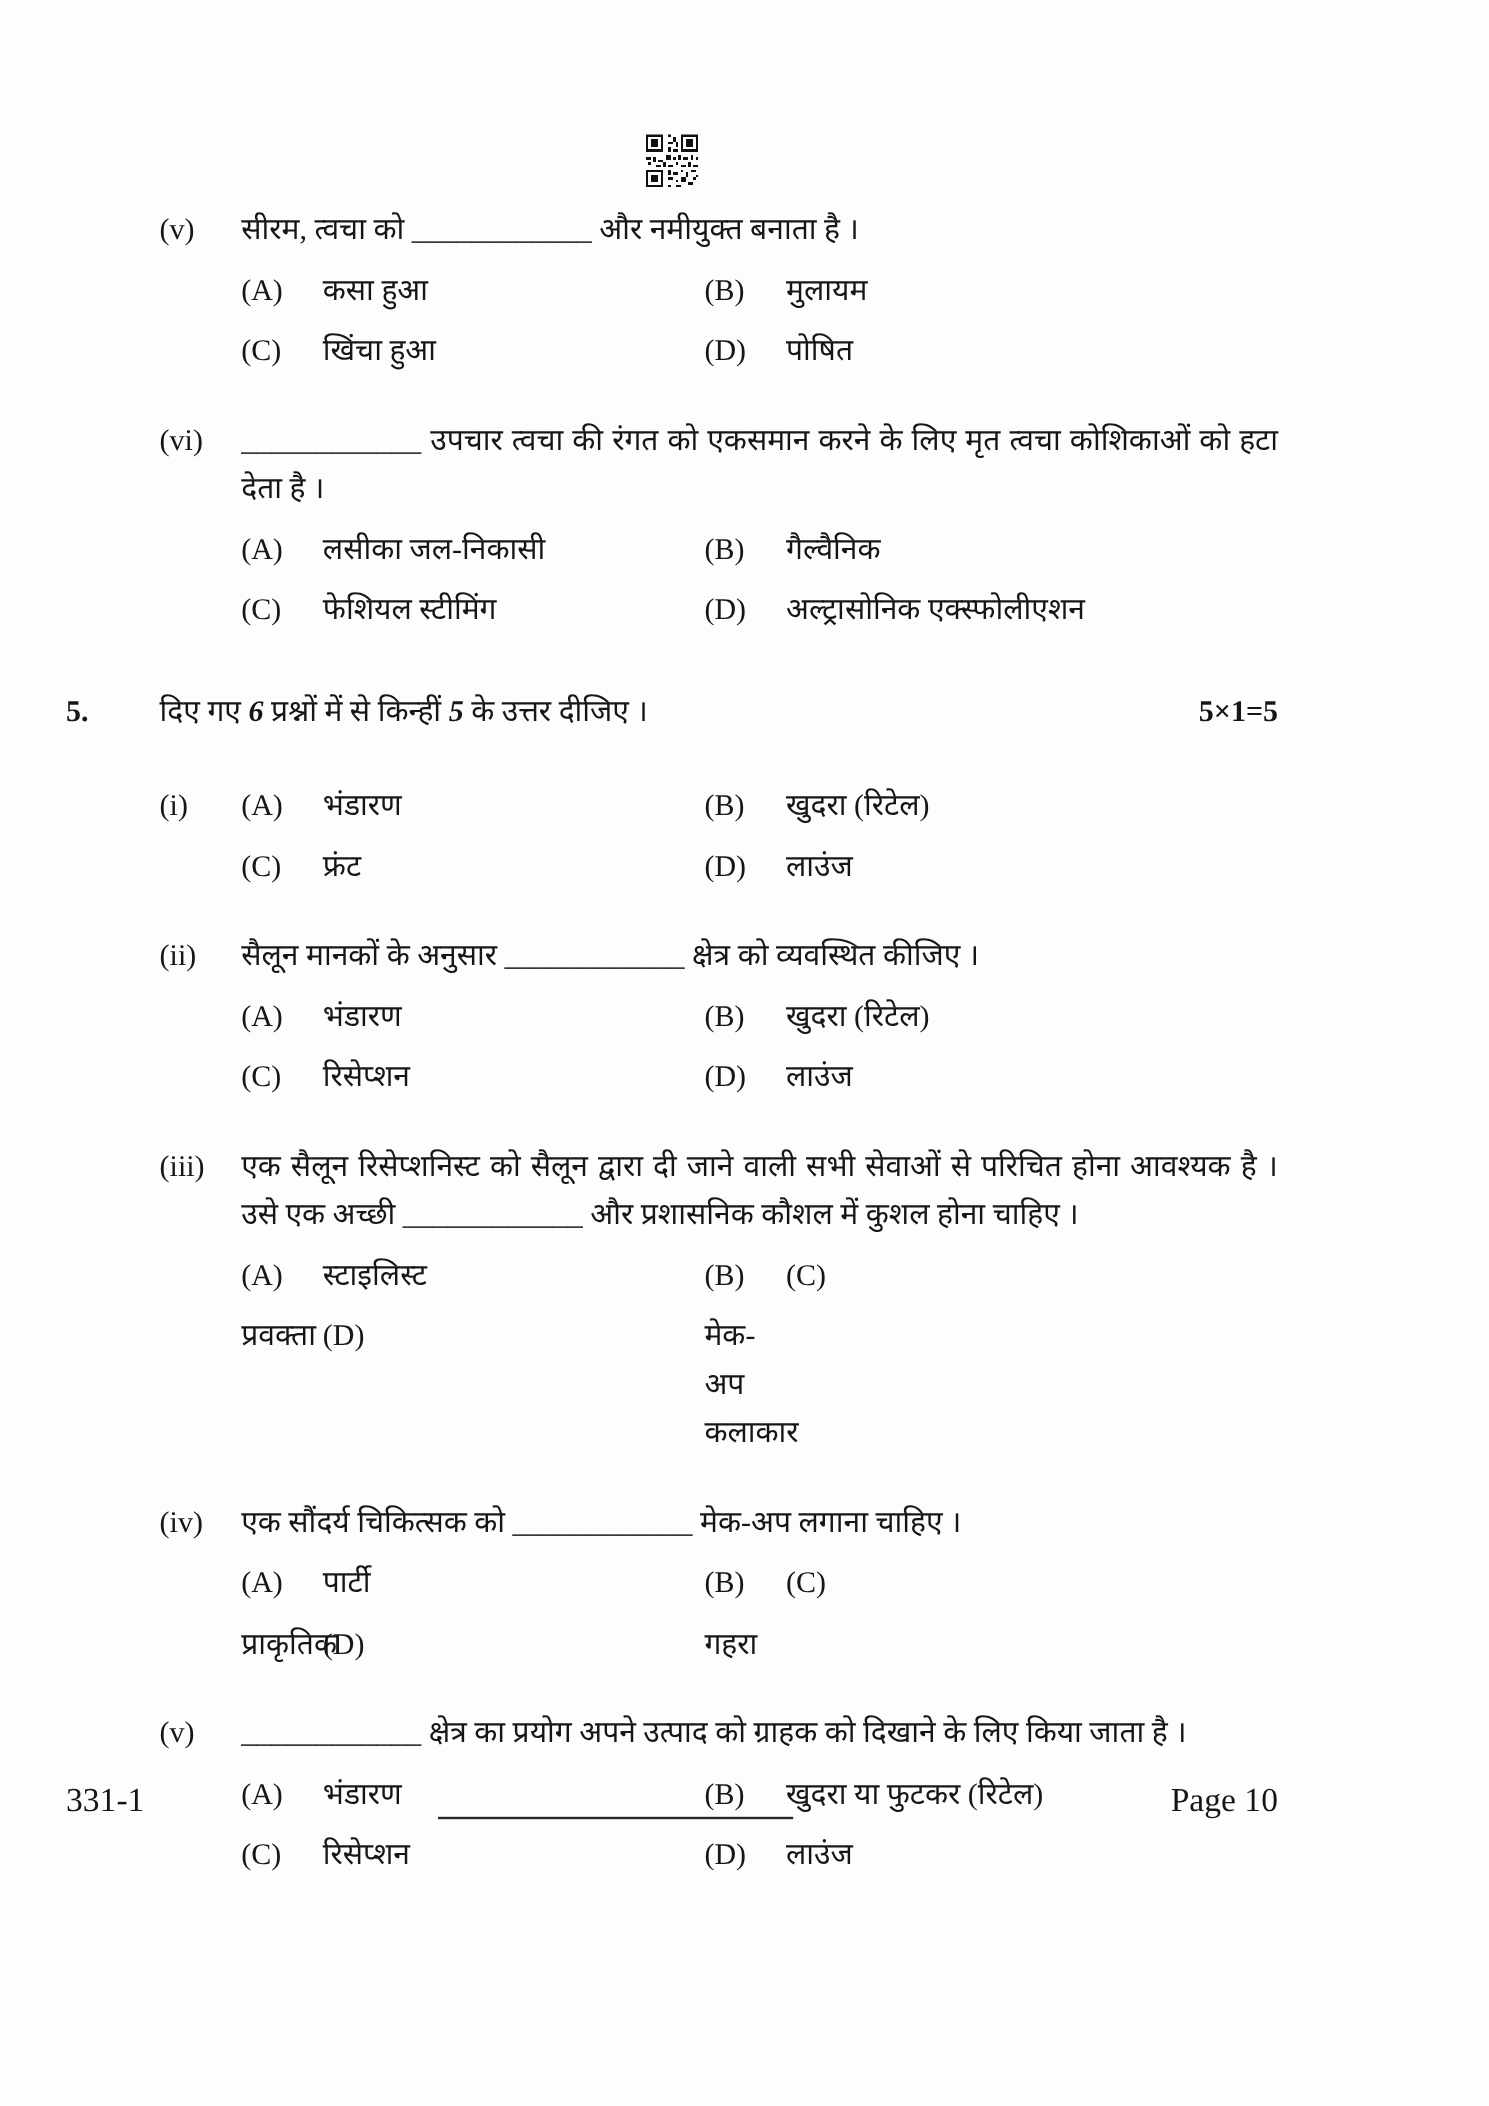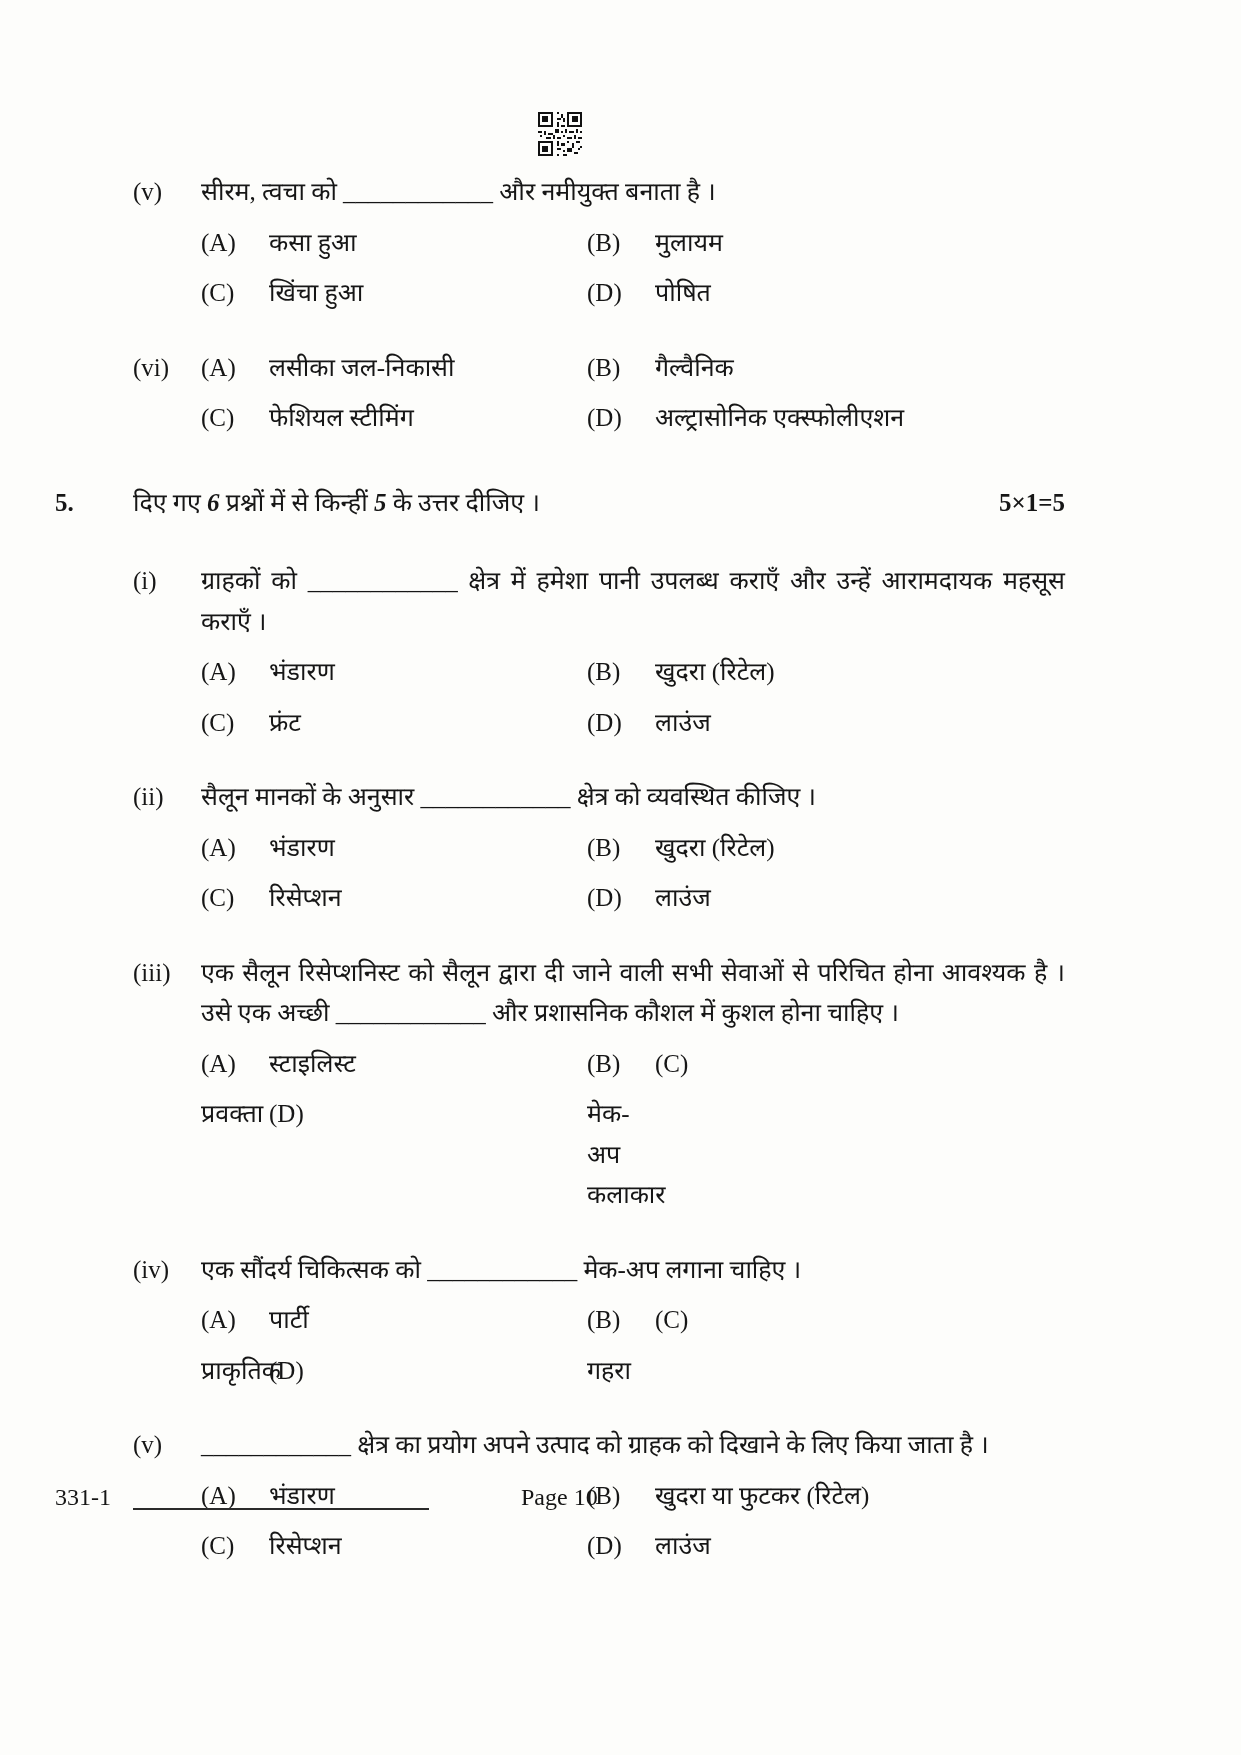--- a/index.html
+++ b/index.html
@@ -39,21 +39,22 @@
   .q5-text .emph{font-weight:bold;font-style:italic;}
   .q5-marks{margin-left:auto;font-weight:bold;white-space:nowrap;}
 
   .footer{
     position:absolute;
     left:55px;
     right:176px;
     top:1478px;
     display:flex;
     align-items:baseline;
-    font-size:24px;
+    font-size:28px;
+    justify-content:space-between;
   }
   .footer-code{white-space:nowrap;}
   .footer-rule{
     width:296px;
     border-bottom:2px solid #2a2a2a;
     margin:0 0 7px 22px;
     align-self:flex-end;
   }
   .footer-page{margin-left:92px;}
 </style>
@@ -128,20 +129,21 @@
         <span class="opt-text">खिंचा हुआ</span>
         <span class="opt-label">(D)</span>
         <span class="opt-text">पोषित</span>
       </div>
     </div>
   </div>
 
   <div class="question" style="margin-bottom:24px;">
     <span class="q-num">(vi)</span>
     <div class="q-body">
+      <p class="q-text">____________ उपचार त्वचा की रंगत को एकसमान करने के लिए मृत त्वचा कोशिकाओं को हटा देता है ।</p>
       <div class="opts">
         <span class="opt-label">(A)</span>
         <span class="opt-text">लसीका जल-निकासी</span>
         <span class="opt-label">(B)</span>
         <span class="opt-text">गैल्वैनिक</span>
         <span class="opt-label">(C)</span>
         <span class="opt-text">फेशियल स्टीमिंग</span>
         <span class="opt-label">(D)</span>
         <span class="opt-text">अल्ट्रासोनिक एक्स्फोलीएशन</span>
       </div>
@@ -150,21 +152,20 @@
 
   <div class="q5-header">
     <span class="q5-num">5.</span>
     <span class="q5-text"><span>दिए गए </span><span class="emph">6</span><span> प्रश्नों में से किन्हीं </span><span class="emph">5</span><span> के उत्तर दीजिए ।</span></span>
     <span class="q5-marks">5×1=5</span>
   </div>
 
   <div class="question">
     <span class="q-num">(i)</span>
     <div class="q-body">
-      <p class="q-text">ग्राहकों को ____________ क्षेत्र में हमेशा पानी उपलब्ध कराएँ और उन्हें आरामदायक महसूस कराएँ ।</p>
       <div class="opts">
         <span class="opt-label">(A)</span>
         <span class="opt-text">भंडारण</span>
         <span class="opt-label">(B)</span>
         <span class="opt-text">खुदरा (रिटेल)</span>
         <span class="opt-label">(C)</span>
         <span class="opt-text">फ्रंट</span>
         <span class="opt-label">(D)</span>
         <span class="opt-text">लाउंज</span>
       </div>

